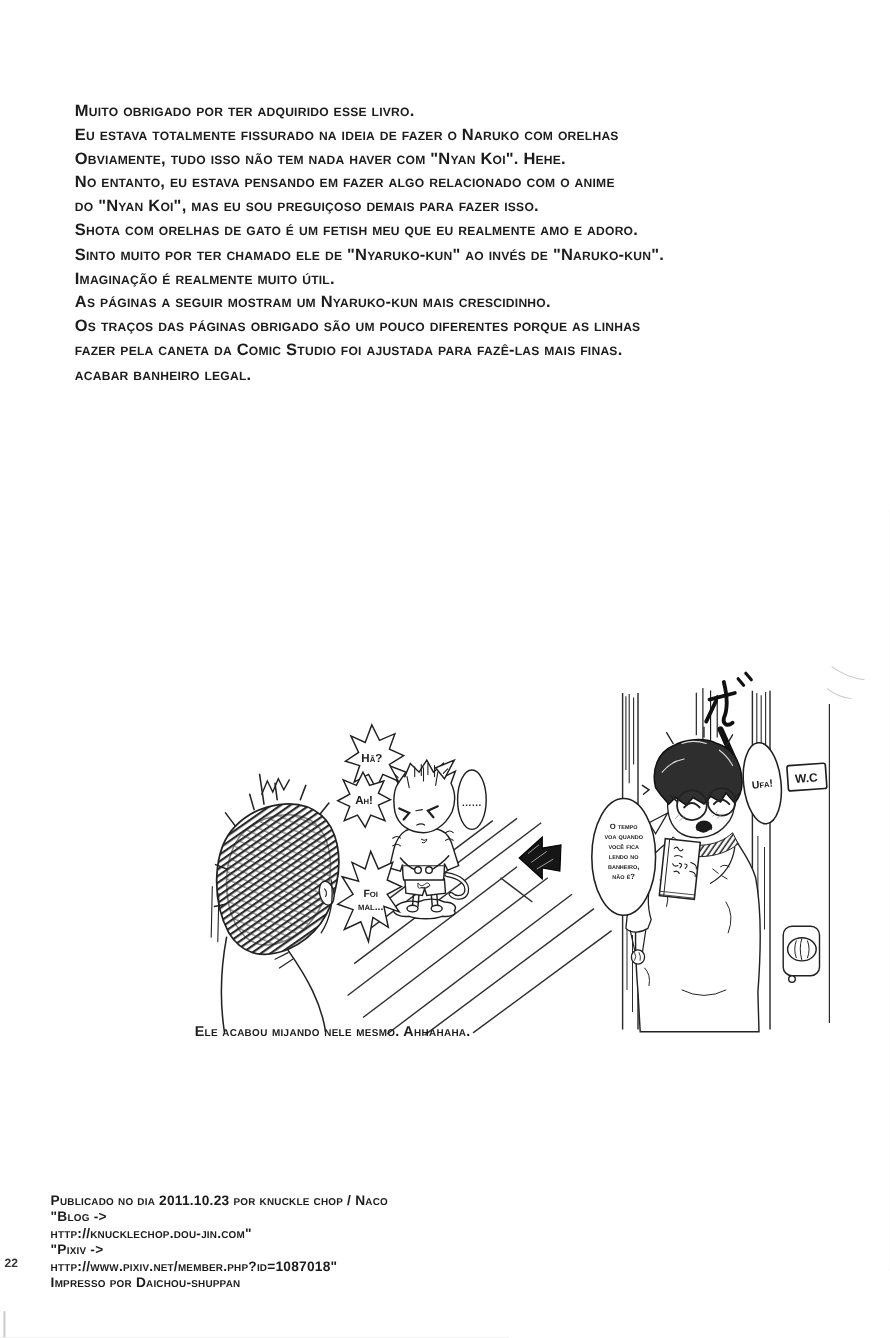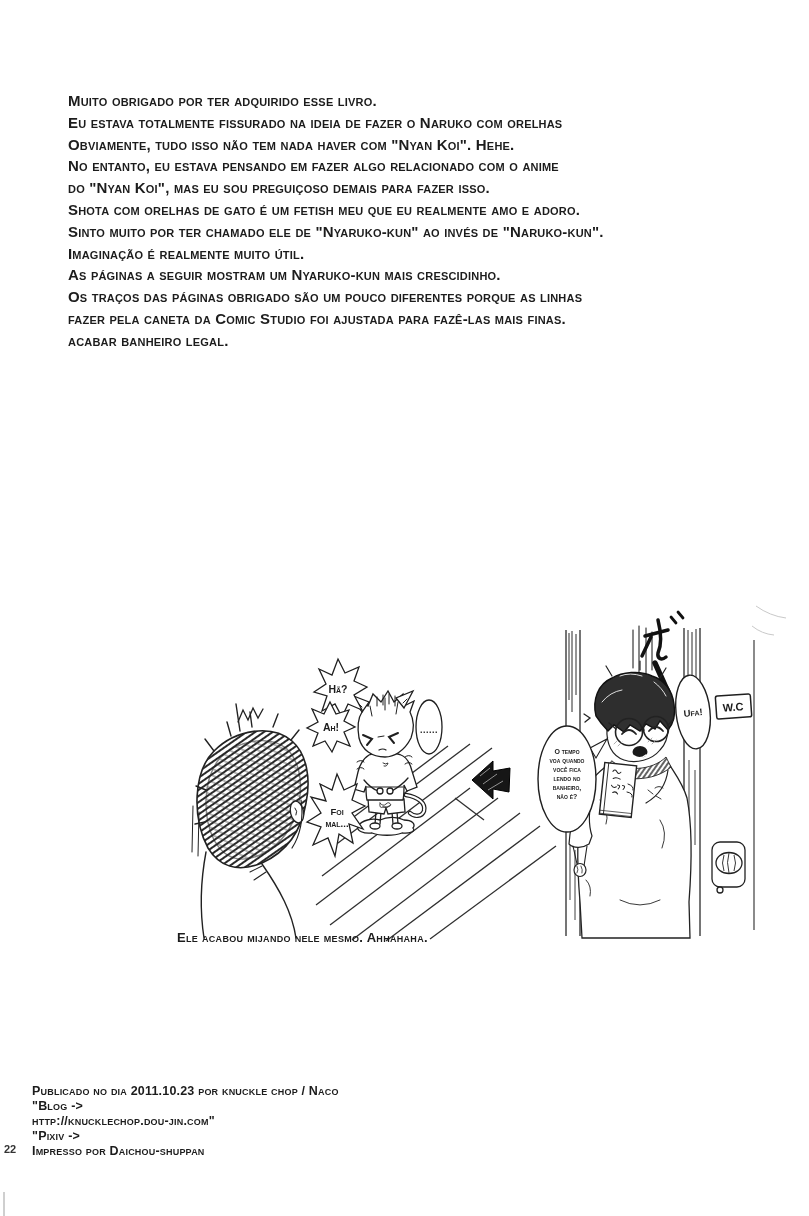--- a/index.html
+++ b/index.html
@@ -20,21 +20,21 @@
   .afterword{
     position:absolute;left:68px;top:90px;width:700px;
     font-size:15px;line-height:21.8px;letter-spacing:.2px;
   }
   .afterword div{white-space:pre;}
   .caption{
     position:absolute;left:177px;top:918px;
     font-size:13px;letter-spacing:.3px;white-space:pre;margin-top:12px;
   }
   .credits{
-    position:absolute;left:32px;top:1084px;width:420px;
+    position:absolute;left:46px;top:1084px;width:420px;
     font-size:12.5px;line-height:15px;letter-spacing:.2px;
   }
   .credits div{white-space:pre;}
   .pagenum{
     position:absolute;left:4px;top:1143px;
     font-size:11px;font-weight:700;color:#333;text-align:center;
   }
   .edge-artifact{
     position:absolute;left:3px;top:1192px;width:2px;height:24px;background:#cfcfcf;
   }
@@ -290,19 +290,20 @@
     </g>
   </svg>
 
   <div class="caption comic">Ele acabou mijando nele mesmo. Ahhahaha.</div>
 
   <div class="credits comic">
     <div>Publicado no dia 2011.10.23 por knuckle chop / Naco</div>
     <div>"Blog -&gt;</div>
     <div>http://knucklechop.dou-jin.com"</div>
     <div>"Pixiv -&gt;</div>
+    <div>http://www.pixiv.net/member.php?id=1087018"</div>
     <div>Impresso por Daichou-shuppan</div>
   </div>
 
   <div class="pagenum">22</div>
   <div class="edge-artifact"></div>
 
 </div>
 
 </body></html>

